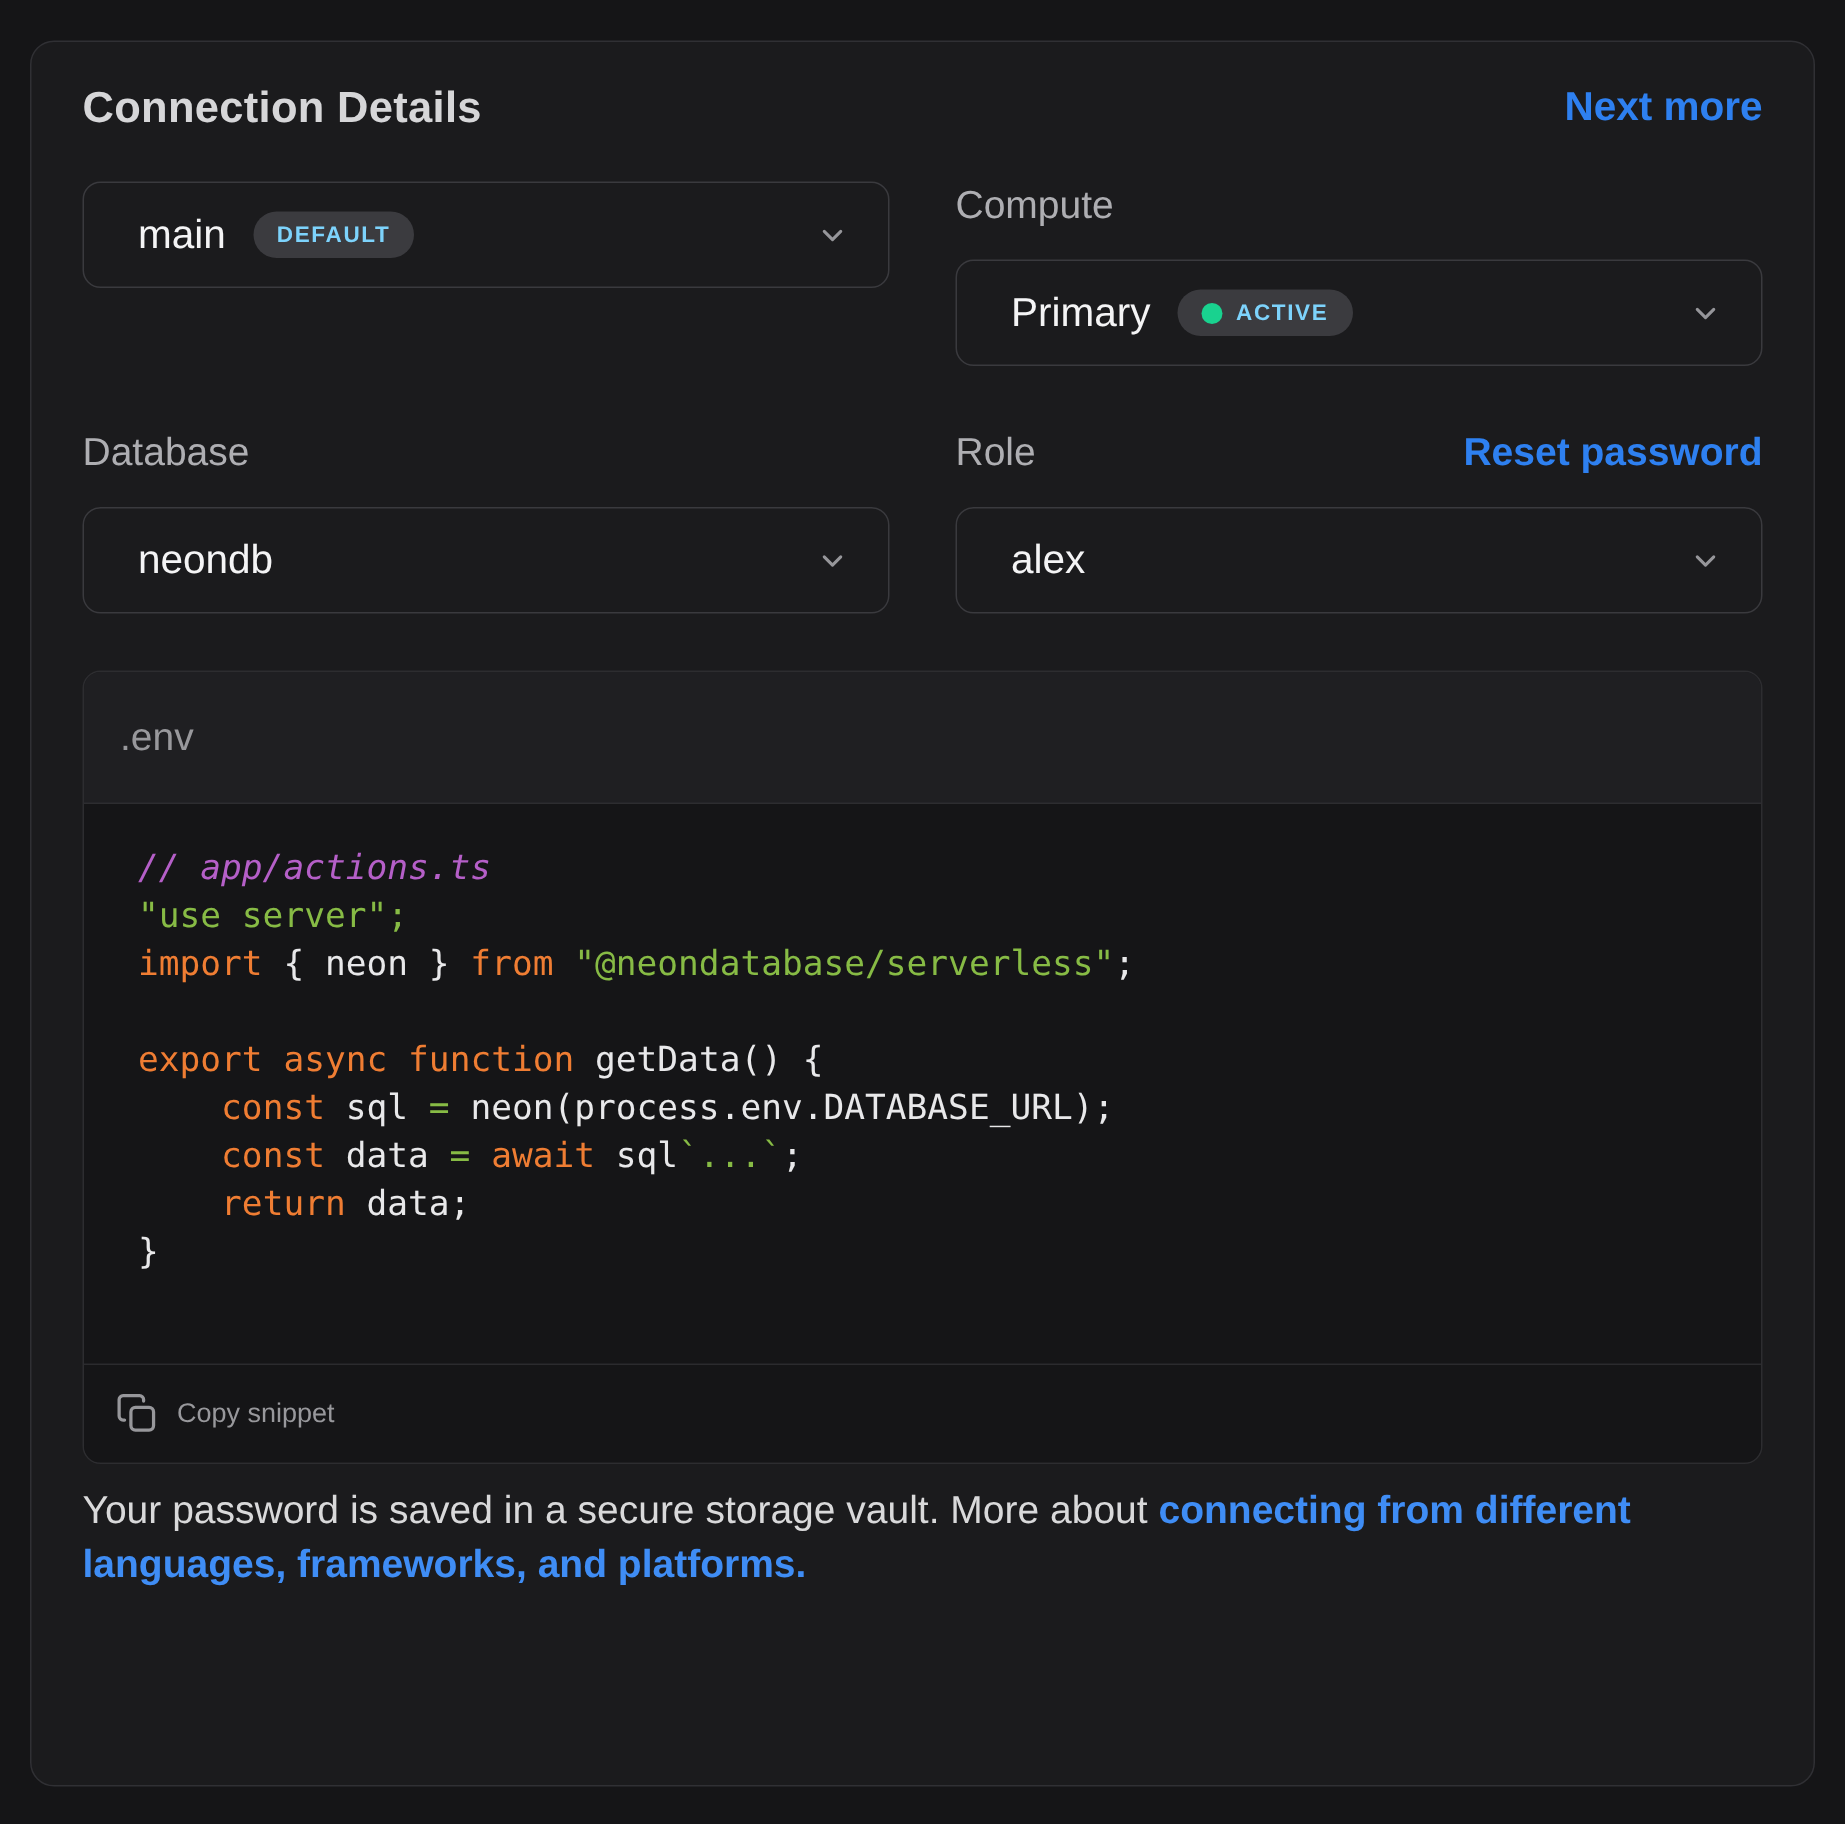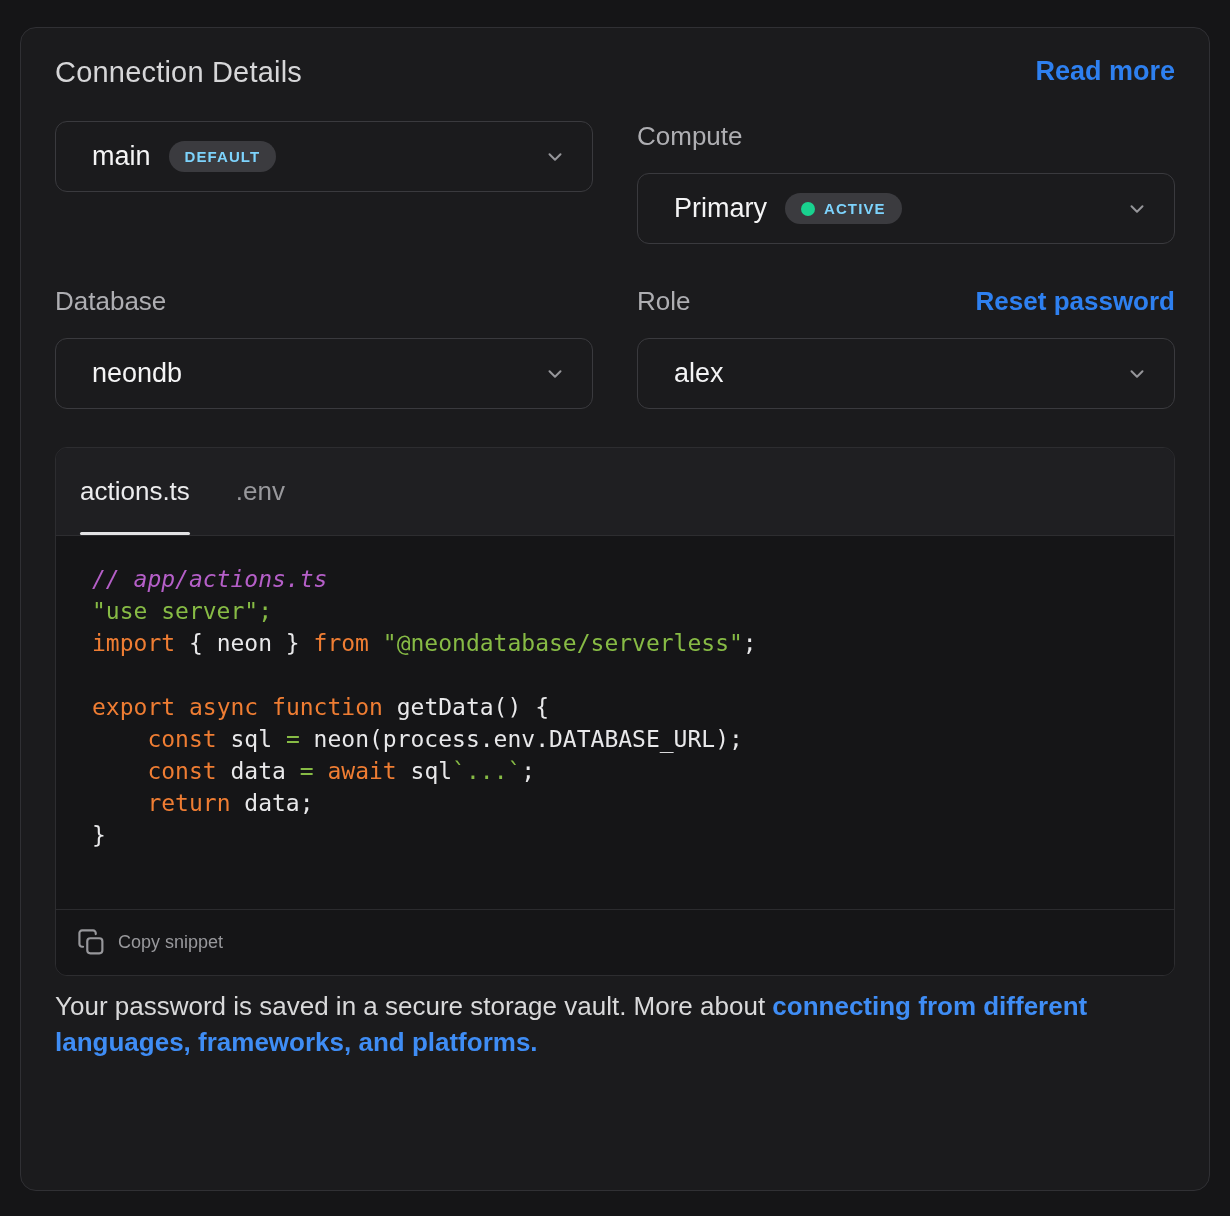--- a/index.html
+++ b/index.html
@@ -12,21 +12,21 @@
     color:#e8e8ea;
   }
   .card {
     position:absolute; left:20px; top:27px; right:20px; bottom:25px;
     background:#1b1b1d;
     border:1px solid #303034;
     border-radius:16px;
     padding:28px 34px 0 34px;
   }
   .card-header { display:flex; justify-content:space-between; align-items:flex-start; }
-  .card-title { font-size:29px; font-weight:400; color:#d6d6d8; letter-spacing:.2px; }
+  .card-title { font-size:29px; font-weight:700; color:#d6d6d8; letter-spacing:.2px; }
   .read-more { font-size:27px; font-weight:700; color:var(--accent,#2e80f0); cursor:pointer; }
 
   .fields-row { display:grid; grid-template-columns:1fr 1fr; column-gap:44px; }
   .row-1 { margin-top:32px; }
   .row-2 { margin-top:42px; }
   .field-label-row { display:flex; justify-content:space-between; align-items:baseline; margin-bottom:20px; height:32px; }
   .field-label { font-size:26px; color:#aeaeb2; font-weight:400; }
   .field-action { font-size:26px; font-weight:700; color:var(--accent,#2e80f0); cursor:pointer; }
 
   .select {
@@ -102,21 +102,21 @@
   }
   .footer-link { color:var(--link-blue,#3f8df5); font-weight:700; cursor:pointer; }
 </style>
 </head>
 <body>
 
 <div class="card">
 
   <div class="card-header">
     <div class="card-title">Connection Details</div>
-    <div class="read-more">Read more</div>
+    <div class="read-more">Next more</div>
   </div>
 
   <div class="fields-row row-1">
     <div class="field">
       <div class="select">
         <span class="select-value">main</span>
         <span class="badge">
             <span>DEFAULT</span>
           </span>
         <svg class="chev" width="22" height="22" viewBox="0 0 24 24" fill="none" stroke="#96969a" stroke-width="2.2" stroke-linecap="round" stroke-linejoin="round">
@@ -163,21 +163,20 @@
         <svg class="chev" width="22" height="22" viewBox="0 0 24 24" fill="none" stroke="#96969a" stroke-width="2.2" stroke-linecap="round" stroke-linejoin="round">
             <path d="M6 9l6 6 6-6"></path>
           </svg>
       </div>
     </div>
   </div>
 
 
   <div class="code-panel">
     <div class="tab-bar">
-      <div class="tab active">actions.ts</div>
       <div class="tab">.env</div>
     </div>
     <div class="code-body"><div><span class="tk-com">// app/actions.ts</span></div><div><span class="tk-str">"use server"</span><span class="tk-op">;</span></div><div><span class="tk-key">import</span><span class="tk-pln"> { neon } </span><span class="tk-key">from</span><span class="tk-pln"> </span><span class="tk-str">"@neondatabase/serverless"</span><span class="tk-pln">;</span></div><div>&nbsp;</div><div><span class="tk-key">export</span><span class="tk-pln"> </span><span class="tk-key">async</span><span class="tk-pln"> </span><span class="tk-key">function</span><span class="tk-pln"> getData() {</span></div><div><span class="tk-pln">    </span><span class="tk-key">const</span><span class="tk-pln"> sql </span><span class="tk-op">=</span><span class="tk-pln"> neon(process.env.DATABASE_URL);</span></div><div><span class="tk-pln">    </span><span class="tk-key">const</span><span class="tk-pln"> data </span><span class="tk-op">=</span><span class="tk-pln"> </span><span class="tk-key">await</span><span class="tk-pln"> sql</span><span class="tk-str">`...`</span><span class="tk-pln">;</span></div><div><span class="tk-pln">    </span><span class="tk-key">return</span><span class="tk-pln"> data;</span></div><div><span class="tk-pln">}</span></div></div>
     <div class="copy-row">
       <svg width="29" height="29" viewBox="0 0 24 24" fill="none" stroke="#97979b" stroke-width="1.8" stroke-linecap="round" stroke-linejoin="round">
           <rect x="8.5" y="8.5" width="12.5" height="12.5" rx="2.5"></rect>
           <path d="M5 15.5H4.2A2.2 2.2 0 0 1 2 13.3V4.2A2.2 2.2 0 0 1 4.2 2h9.1a2.2 2.2 0 0 1 2.2 2.2V5"></path>
         </svg>
       <span class="copy-label">Copy snippet</span>
     </div>

